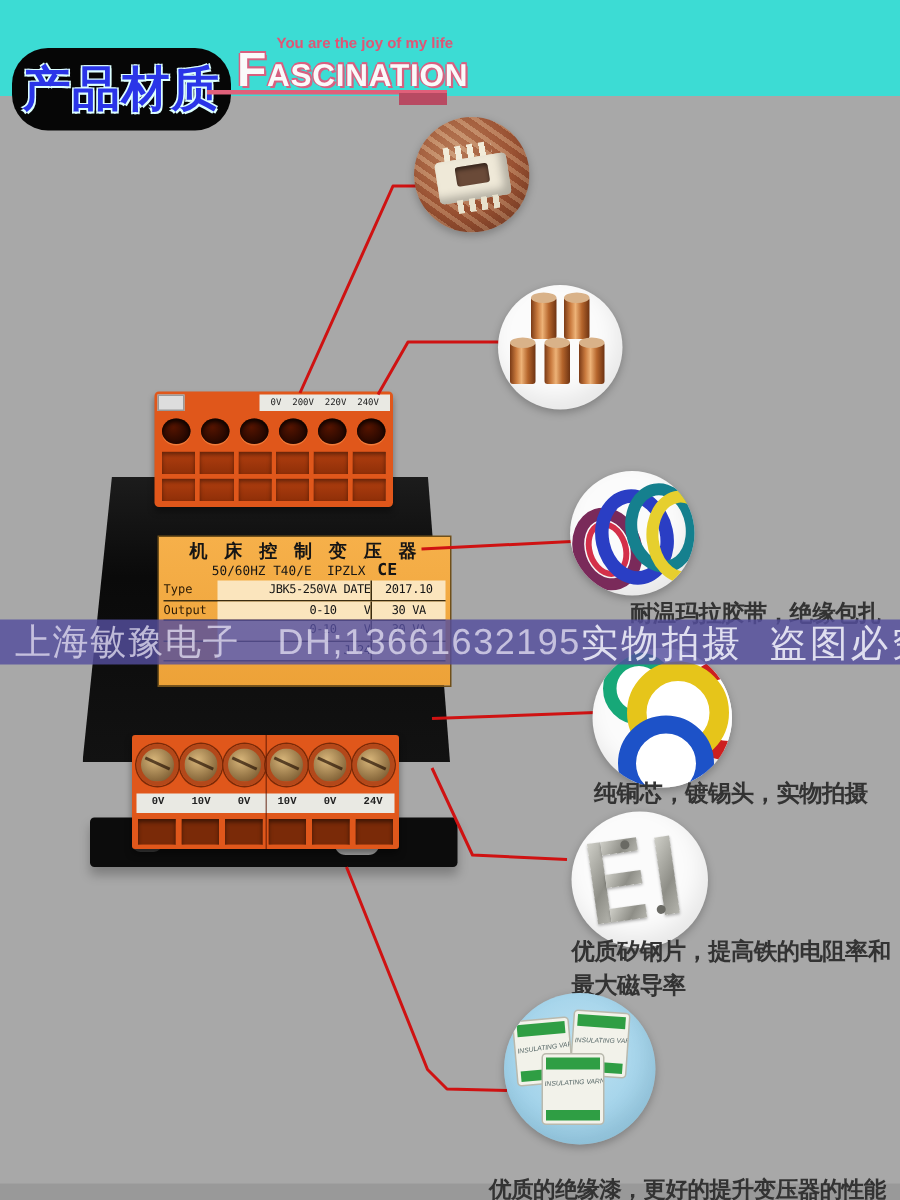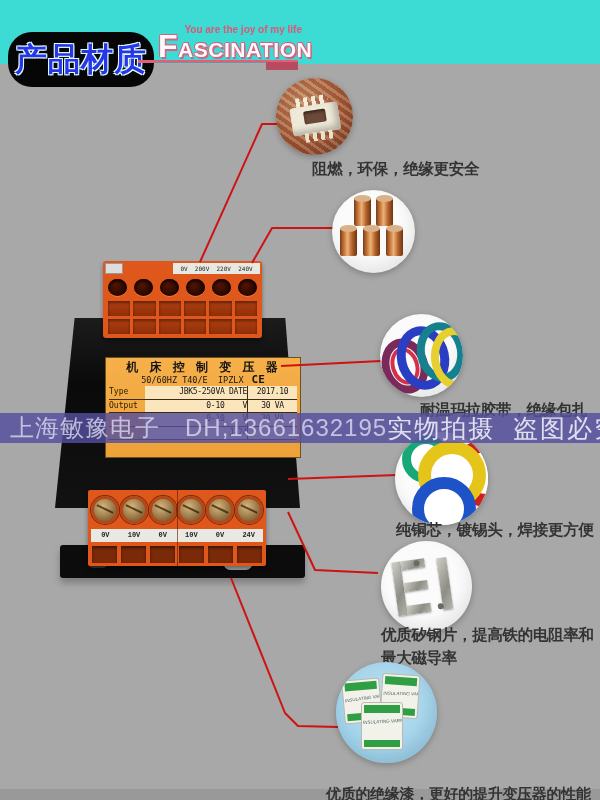--- a/index.html
+++ b/index.html
@@ -272,21 +272,20 @@
 
   <div class="circle c1">
     <div class="bobbin">
       <i class="bod" style="position:absolute;"></i>
       <i class="comb-t" style="position:absolute;"></i>
       <i class="bod" style="left:0;top:9px;width:48px;height:28px;position:absolute;background:#efe9d8;border-radius:3px;box-shadow:inset -4px -4px 6px rgba(0,0,0,.25);"></i>
       <i class="hole" style="position:absolute;"></i>
       <i class="comb-b" style="position:absolute;"></i>
     </div>
   </div>
-  <div class="caption cap1">阻燃，环保，绝缘更安全</div>
 
   <div class="circle c2">
     <i class="spool" style="left:22px;top:8px;"></i>
     <i class="spool" style="left:44px;top:8px;"></i>
     <i class="spool" style="left:8px;top:38px;"></i>
     <i class="spool" style="left:31px;top:38px;"></i>
     <i class="spool" style="left:54px;top:38px;"></i>
   </div>
 
   <div class="circle c3">
@@ -296,21 +295,21 @@
     <i class="tape t4"></i>
   </div>
   <div class="caption cap3">耐温玛拉胶带，绝缘包扎</div>
 
   <div class="circle c4">
     <i class="coil w-green"></i>
     <i class="coil w-red"></i>
     <i class="coil w-yellow"></i>
     <i class="coil w-blue"></i>
   </div>
-  <div class="caption cap4">纯铜芯，镀锡头，焊接更方便</div>
+  <div class="caption cap4">纯铜芯，镀锡头，实物拍摄</div>
 
   <div class="circle c5">
     <div class="ei">
       <i class="metal e-spine"></i>
         <i class="metal e-a1"></i>
         <i class="metal e-a2"></i>
         <i class="metal e-a3"></i>
       <i class="metal i-bar"></i>
       <i class="rivet r1"></i>
         <i class="rivet r2"></i>

